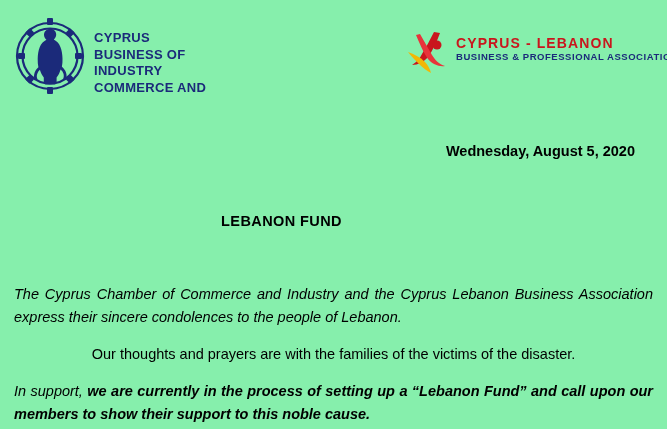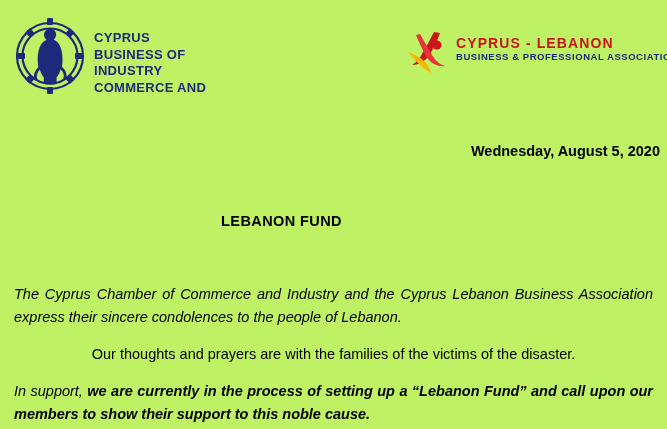--- a/index.html
+++ b/index.html
@@ -11,21 +11,21 @@
     height: 429px;
     background: #ffffff;
     font-family: "Liberation Sans", sans-serif;
     color: #000000;
     overflow: hidden;
   }
   .page {
     position: relative;
     width: 667px;
     height: 429px;
-    background: #bef264;
+    background: #86efac;
   }
 
   
   .header {
     position: absolute;
     top: 0;
     left: 0;
     width: 667px;
     height: 115px;
   }
@@ -90,21 +90,21 @@
     font-size: 9.5px;
     font-weight: bold;
     letter-spacing: 0.55px;
     line-height: 12px;
     white-space: nowrap;
   }
 
   
   .date {
     position: absolute;
-    right: 7px;
+    right: 32px;
     top: 143px;
     font-size: 14.5px;
     font-weight: bold;
     color: #000;
     white-space: nowrap;
   }
 
   .doc-title {
     position: absolute;
     left: 0;

